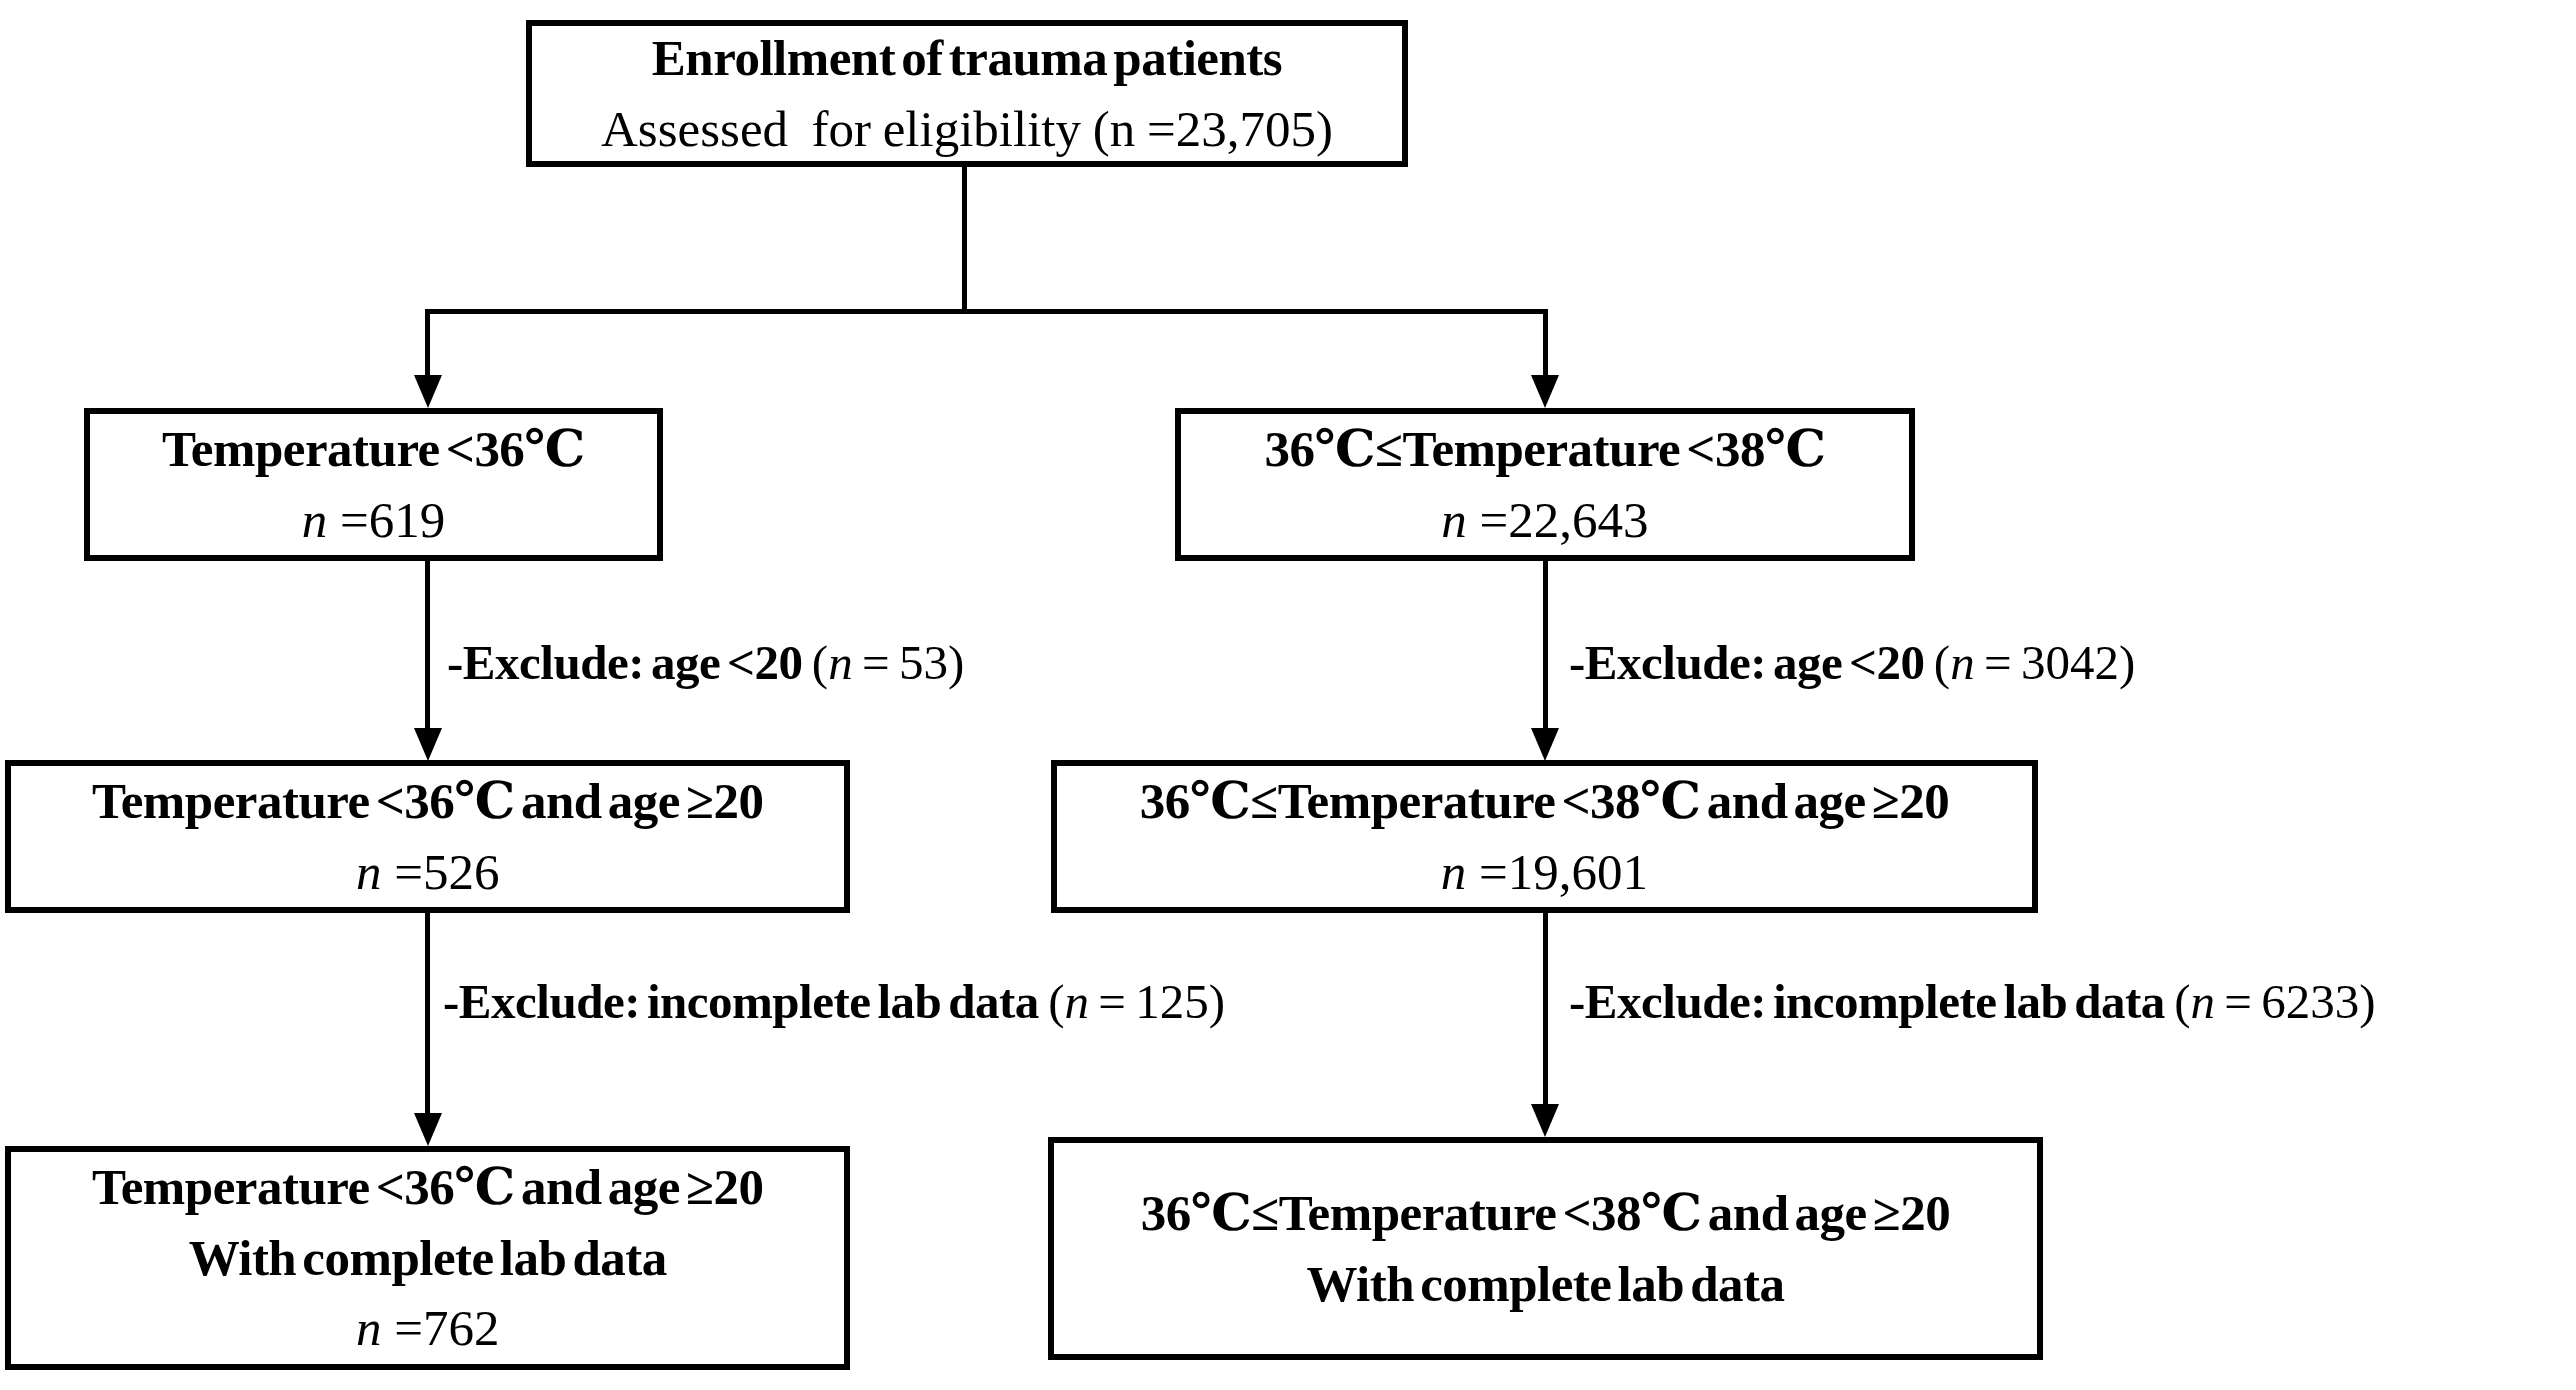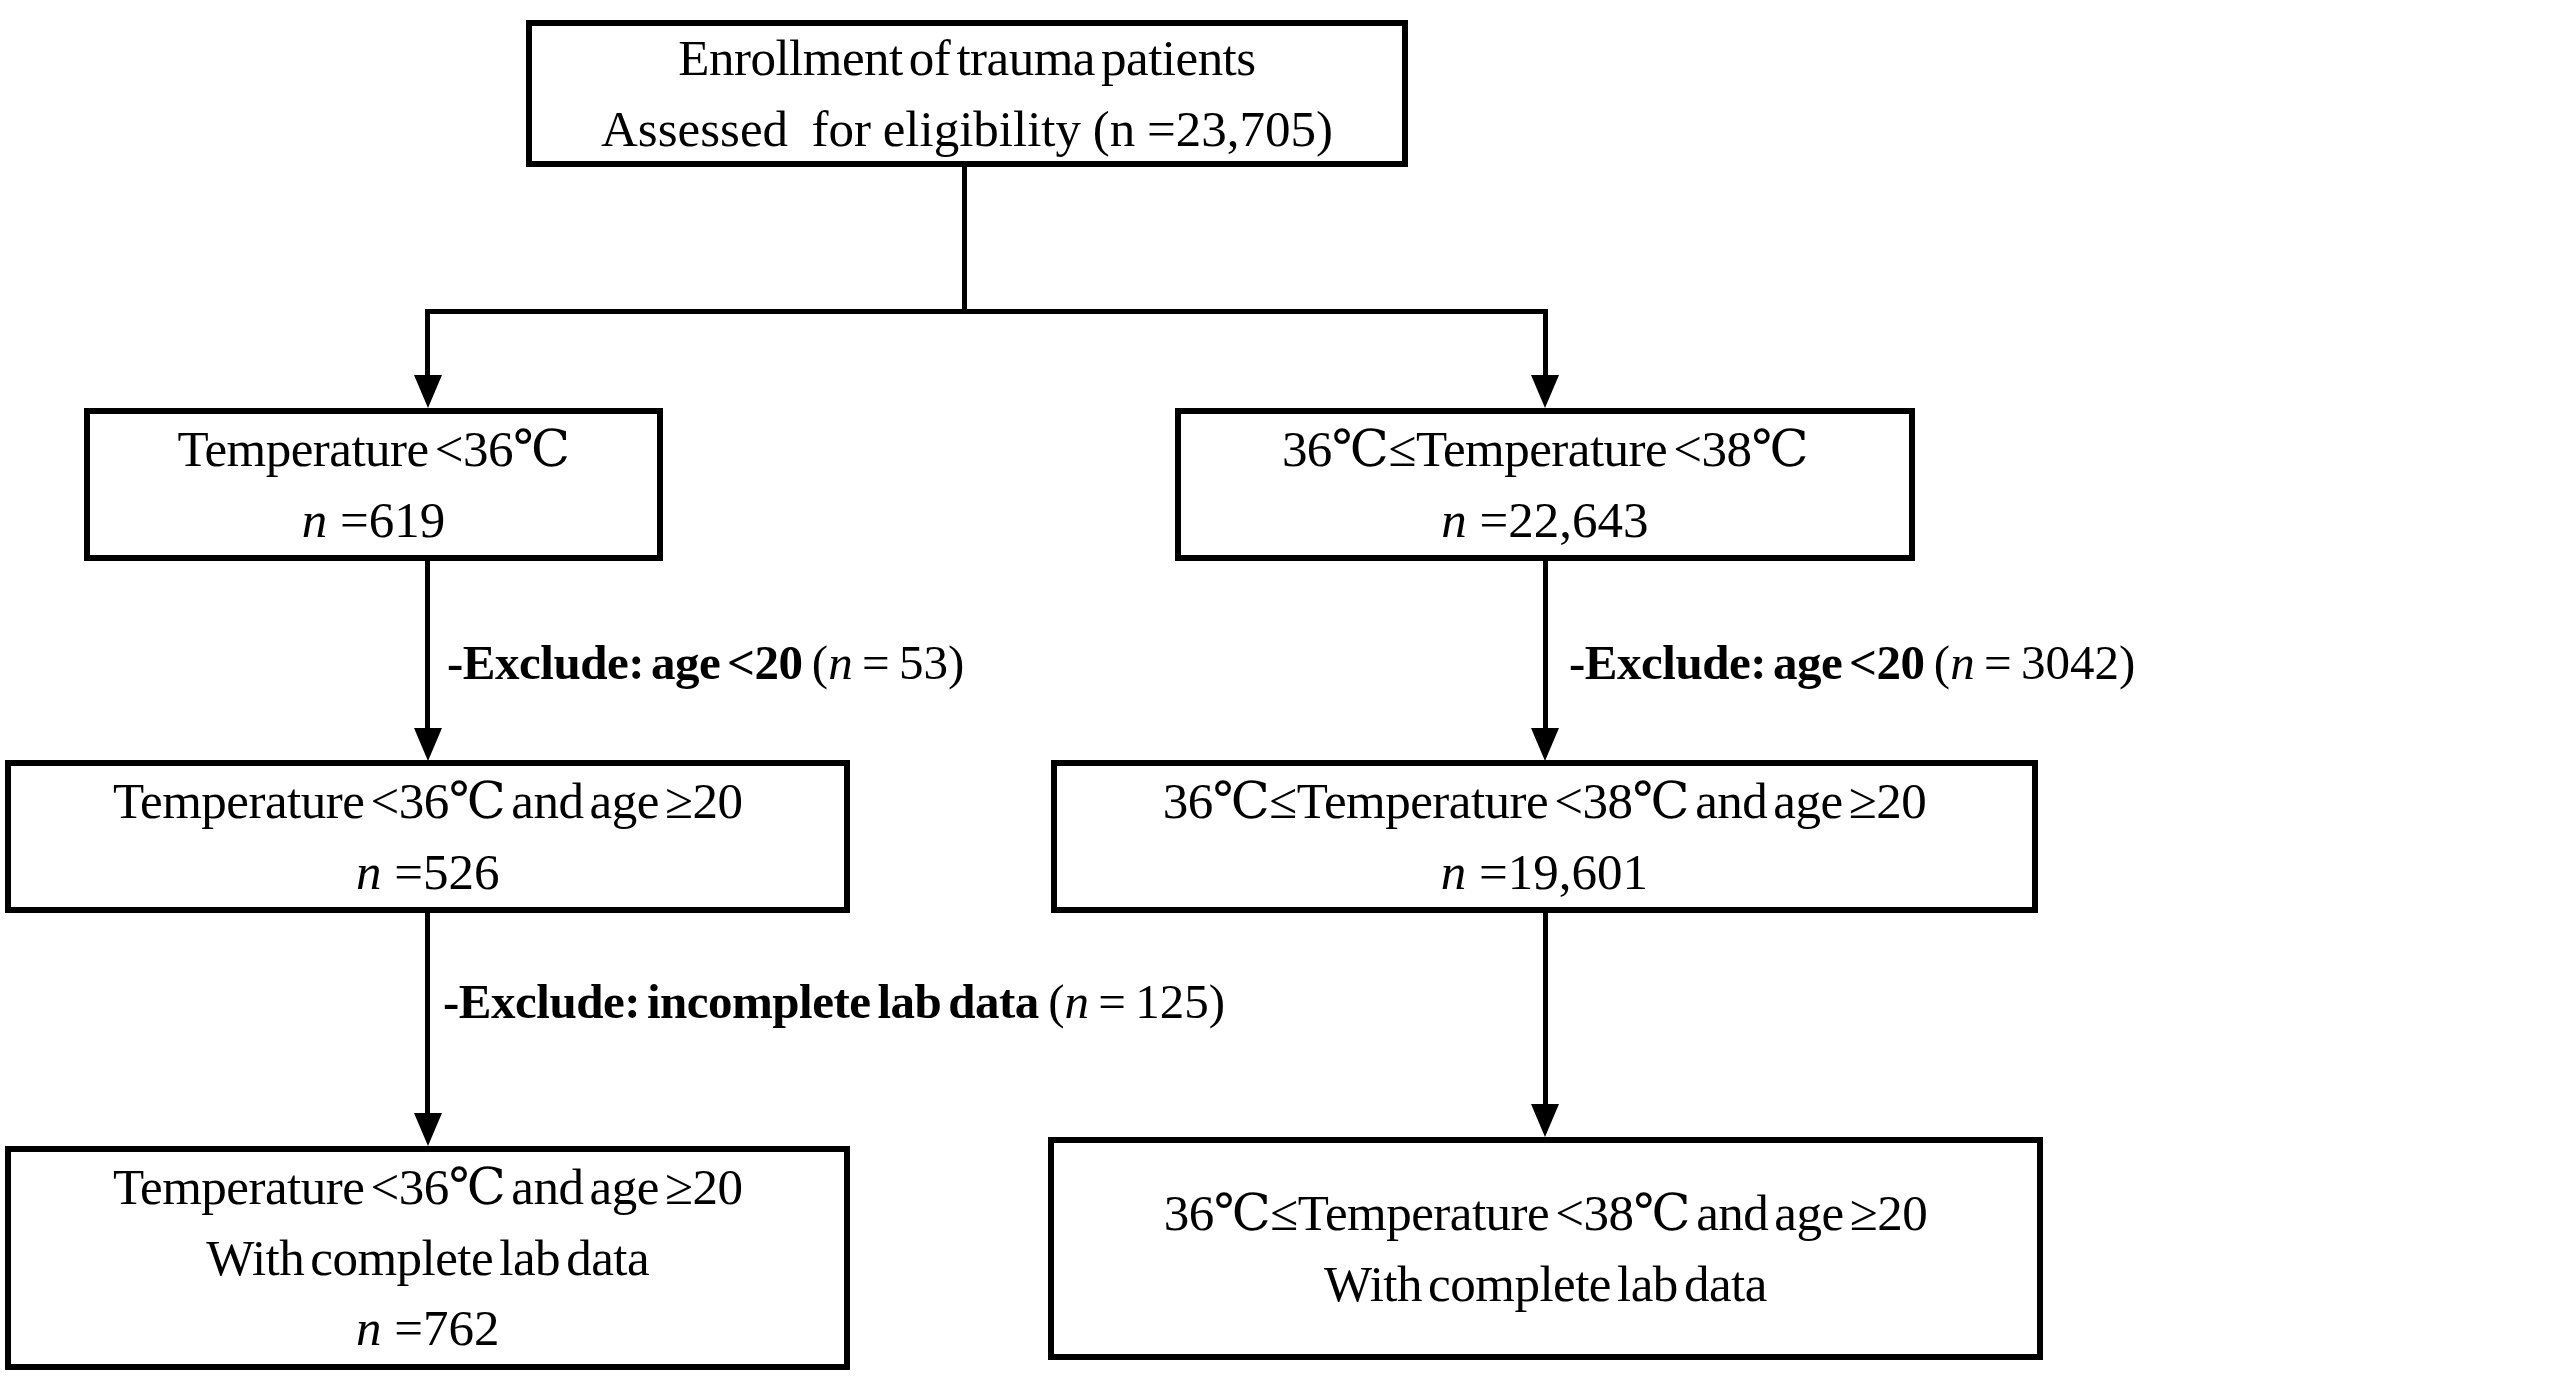--- a/index.html
+++ b/index.html
@@ -24,21 +24,21 @@
     display: flex;
     flex-direction: column;
     align-items: center;
     justify-content: center;
     text-align: center;
     font-size: 51px;
     line-height: 1.38;
     white-space: nowrap;
   }
   .box .cond {
-    font-weight: normal;
+    font-weight: bold;
     white-space: pre;
     word-spacing: -0.12em;
     letter-spacing: -0.01em;
   }
   .box .nline {
     font-weight: normal;
     white-space: pre;
   }
   .box .nline .nvar, .excl .nvar {
     font-style: italic;
@@ -128,20 +128,21 @@
     <div class="cond">36℃≤Temperature &lt;38℃ and age ≥20</div>
     <div class="nline"><span class="nvar">n</span><span> =19,601</span></div>
   </div>
 
   <div class="vline" style="left:425px; top:911px; height:205px;"></div>
   <div class="arrow" style="left:414px; top:1113px;"></div>
   <div class="excl" style="left:443px; top:969px;"><span class="b">-Exclude: incomplete lab data</span><span> (</span><span class="nvar">n</span><span> = 125)</span></div>
 
   <div class="vline" style="left:1543px; top:911px; height:194px;"></div>
   <div class="arrow" style="left:1531px; top:1104px;"></div>
+  <div class="excl" style="left:1569px; top:969px;"><span class="b">-Exclude: incomplete lab data</span><span> (</span><span class="nvar">n</span><span> = 6233)</span></div>
 
   <div class="box" style="left:5.2px; top:1146px; width:845px; height:224px;">
     <div class="cond">Temperature &lt;36℃ and age ≥20</div>
     <div class="cond">With complete lab data</div>
     <div class="nline"><span class="nvar">n</span><span> =762</span></div>
   </div>
 
   <div class="box" style="left:1048px; top:1137px; width:995px; height:223px;">
     <div class="cond">36℃≤Temperature &lt;38℃ and age ≥20</div>
     <div class="cond">With complete lab data</div>

